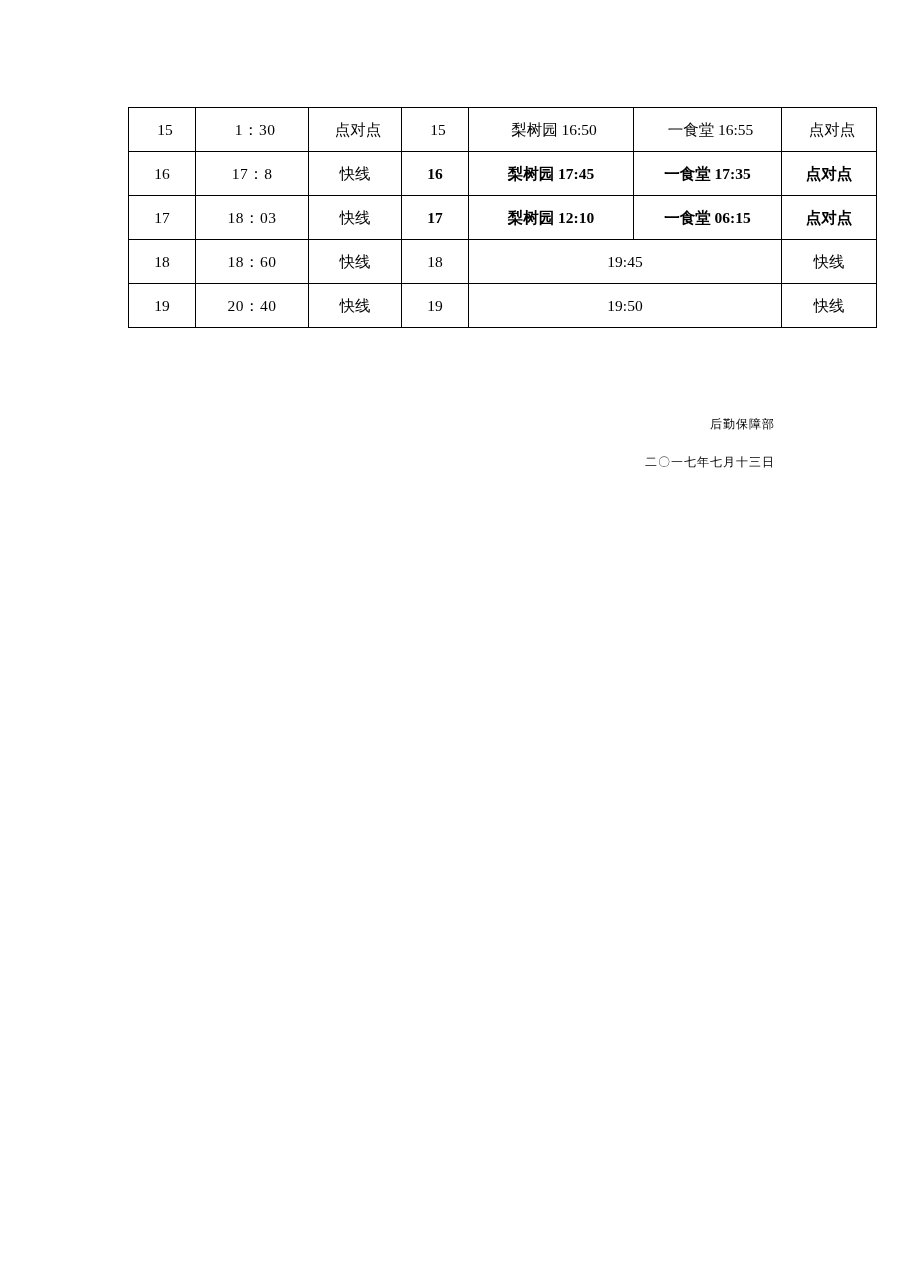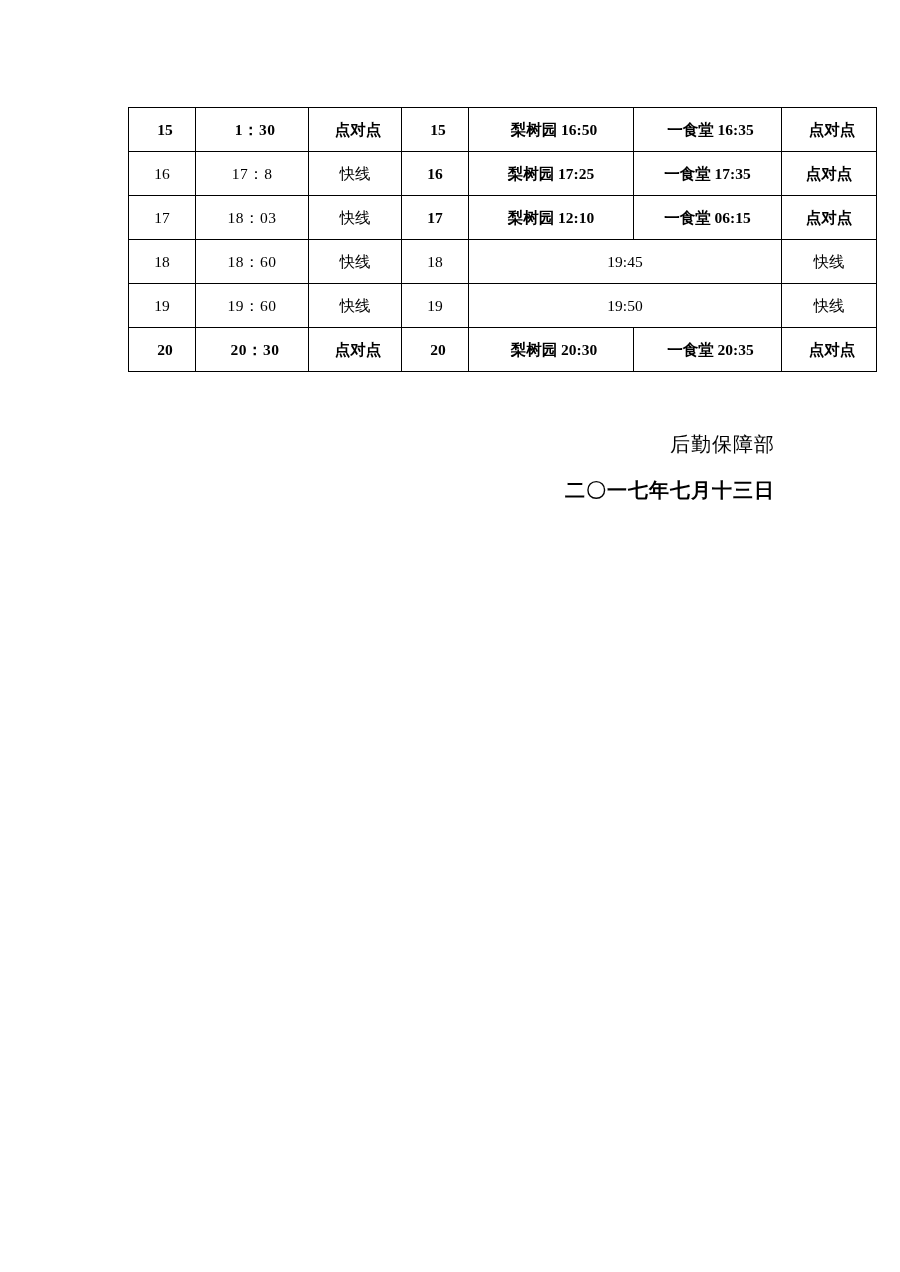--- a/index.html
+++ b/index.html
@@ -45,76 +45,74 @@
 
   
   .col-no       { width: 56px; }
   .col-time     { width: 102px; }
   .col-type     { width: 82px; }
   .col-no2      { width: 56px; }
   .col-stop1    { width: 154px; }
   .col-stop2    { width: 137px; }
   .col-type2    { width: 84px; }
 
-  .bold-row td { font-weight: bold; padding-left: 8px; }
+  .bold-row td { font-weight: normal; padding-left: 8px; }
   .bold-cell { font-weight: bold; }
 
   .time-spaced {
     letter-spacing: 0.5px;
   }
 
   .merged-time {
     font-size: 15.5px;
   }
 
   .signature-block {
     position: absolute;
     left: 0;
     top: 418px;
     width: 775px;
     text-align: right;
-    font-size: 20px;
+    font-size: 12px;
     line-height: 1;
-    margin-top: 16px;
   }
   .sign-dept {
     display: block;
     letter-spacing: 1px;
     margin-bottom: 26px;
   }
   .sign-date {
     display: block;
     letter-spacing: 1px;
-    font-weight: bold;
   }
 </style>
 </head>
 <body>
 
 <div class="page">
 
   <table class="schedule-table">
     <tbody>
 
       <tr class="bold-row">
         <td class="col-no">15</td>
         <td class="col-time time-spaced">1：30</td>
         <td class="col-type">点对点</td>
         <td class="col-no2">15</td>
         <td class="col-stop1">梨树园 16:50</td>
-        <td class="col-stop2">一食堂 16:35</td>
+        <td class="col-stop2">一食堂 16:55</td>
         <td class="col-type2">点对点</td>
       </tr>
 
       <tr>
         <td class="col-no">16</td>
         <td class="col-time time-spaced">17：8</td>
         <td class="col-type">快线</td>
         <td class="col-no2 bold-cell">16</td>
-        <td class="col-stop1 bold-cell">梨树园 17:25</td>
+        <td class="col-stop1 bold-cell">梨树园 17:45</td>
         <td class="col-stop2 bold-cell">一食堂 17:35</td>
         <td class="col-type2 bold-cell">点对点</td>
       </tr>
 
       <tr>
         <td class="col-no">17</td>
         <td class="col-time time-spaced">18：03</td>
         <td class="col-type">快线</td>
         <td class="col-no2 bold-cell">17</td>
         <td class="col-stop1 bold-cell">梨树园 12:10</td>
@@ -126,36 +124,27 @@
         <td class="col-no">18</td>
         <td class="col-time time-spaced">18：60</td>
         <td class="col-type">快线</td>
         <td class="col-no2">18</td>
         <td class="merged-time" colspan="2">19:45</td>
         <td class="col-type2">快线</td>
       </tr>
 
       <tr>
         <td class="col-no">19</td>
-        <td class="col-time time-spaced">19：60</td>
+        <td class="col-time time-spaced">20：40</td>
         <td class="col-type">快线</td>
         <td class="col-no2">19</td>
         <td class="merged-time" colspan="2">19:50</td>
         <td class="col-type2">快线</td>
       </tr>
 
-      <tr class="bold-row">
-        <td class="col-no">20</td>
-        <td class="col-time time-spaced">20：30</td>
-        <td class="col-type">点对点</td>
-        <td class="col-no2">20</td>
-        <td class="col-stop1">梨树园 20:30</td>
-        <td class="col-stop2">一食堂 20:35</td>
-        <td class="col-type2">点对点</td>
-      </tr>
 
     </tbody>
   </table>
 
   <div class="signature-block">
     <span class="sign-dept">后勤保障部</span>
     <span class="sign-date">二〇一七年七月十三日</span>
   </div>
 
 </div>

